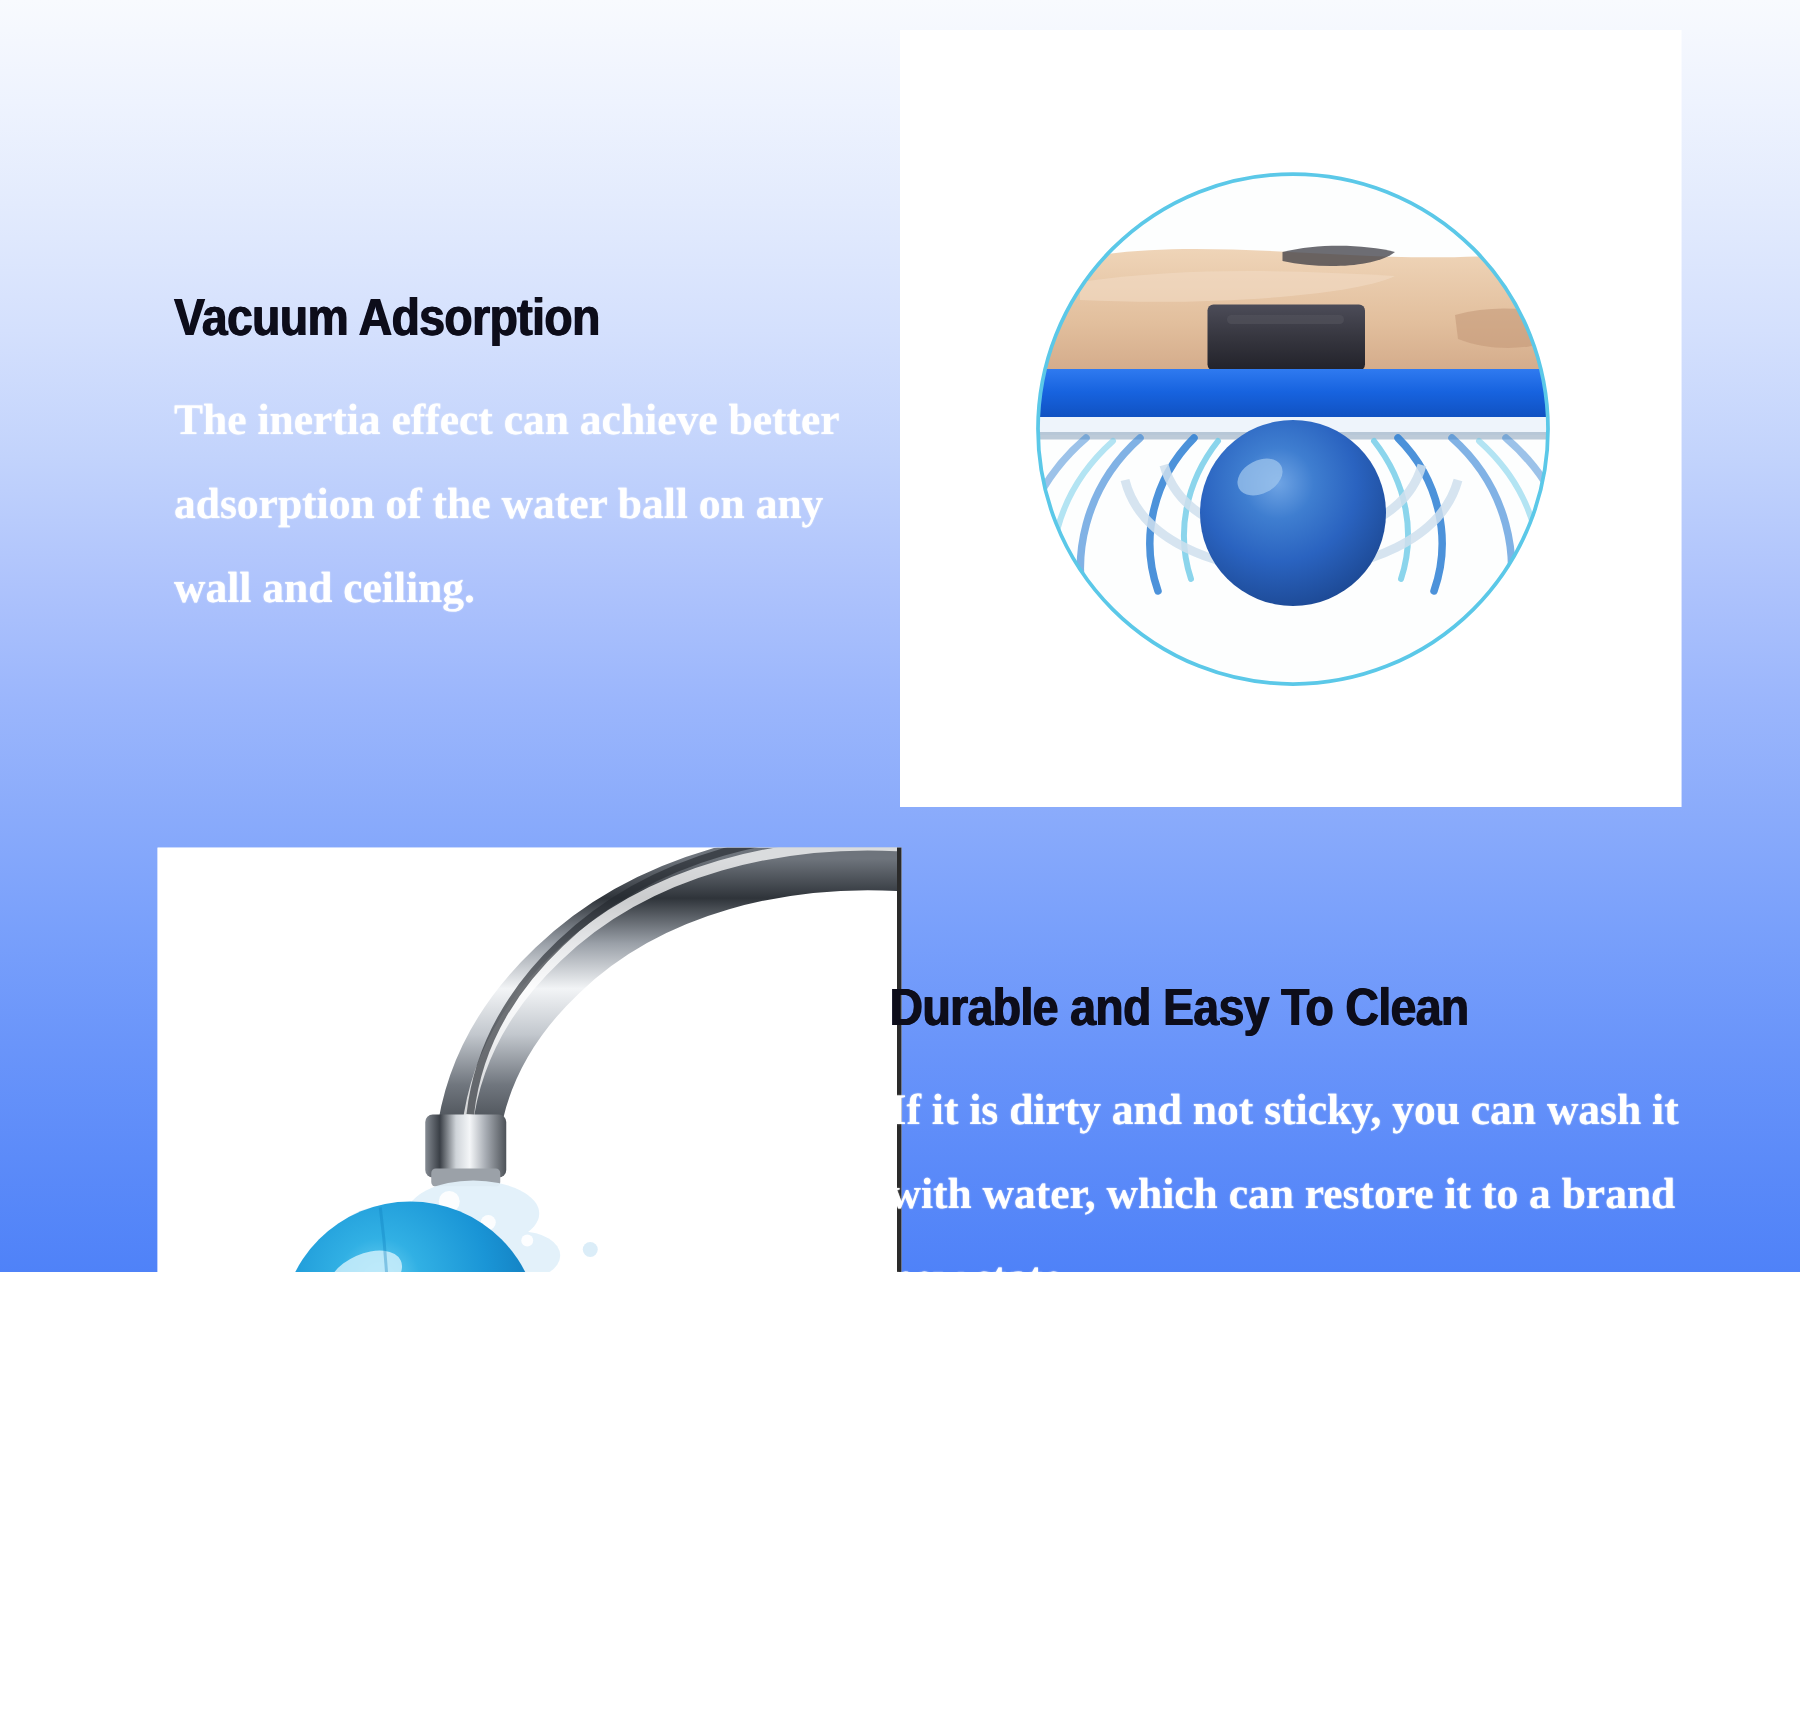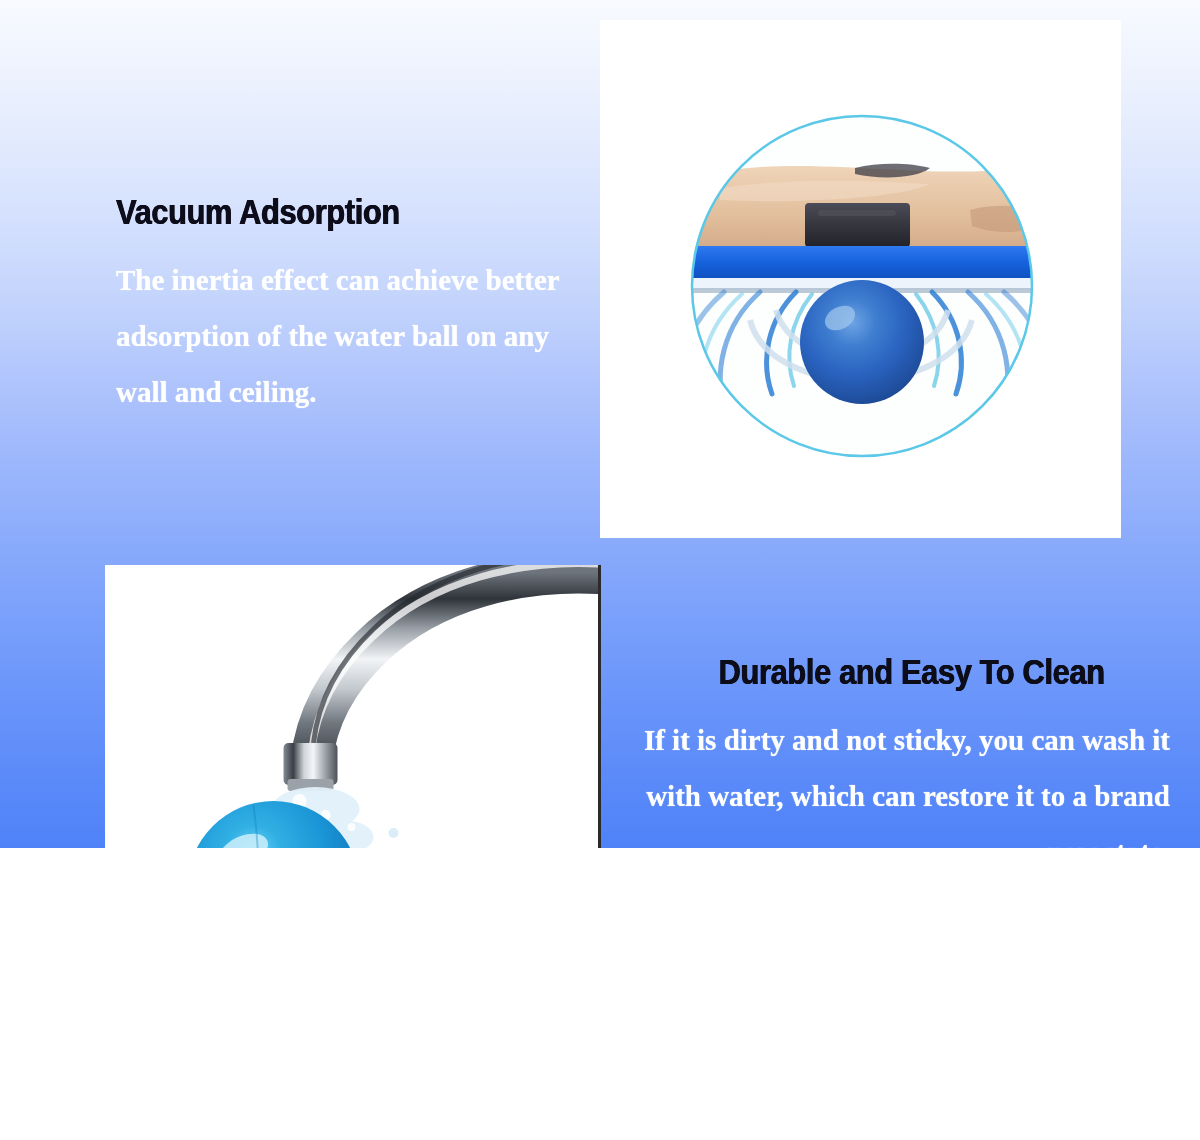--- a/index.html
+++ b/index.html
@@ -62,24 +62,23 @@
   #block-vacuum {
     left: 116px;
     top: 192px;
     width: 460px;
   }
   #block-vacuum .feature-body {
     margin-top: 20px;
   }
 
   #block-durable {
-    left: 625px;
+    left: 593px;
     top: 652px;
     width: 545px;
-    text-align: right;
   }
   #block-durable .feature-body {
     margin-top: 20px;
   }
 
   
   .photo-panel {
     position: absolute;
     background: #ffffff;
     overflow: hidden;

